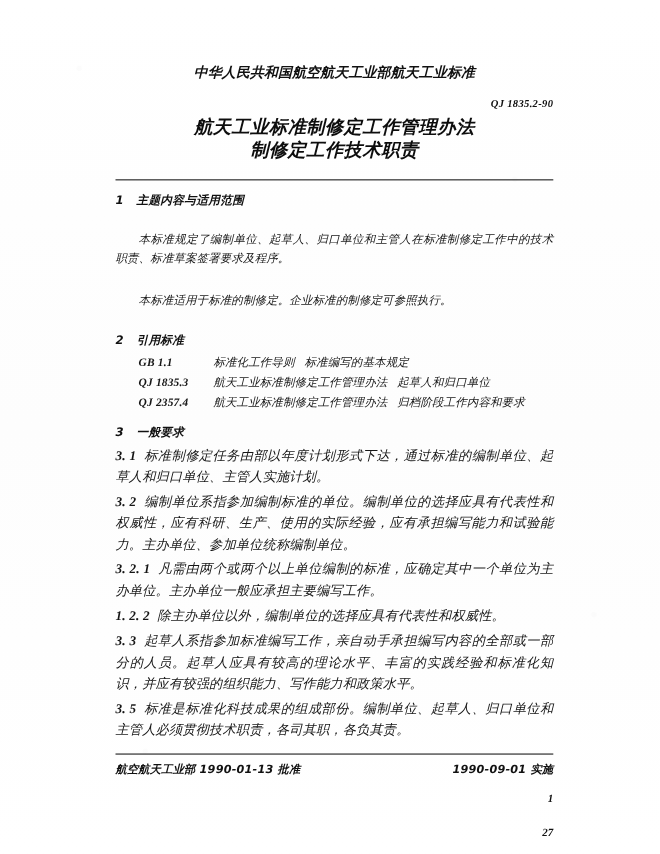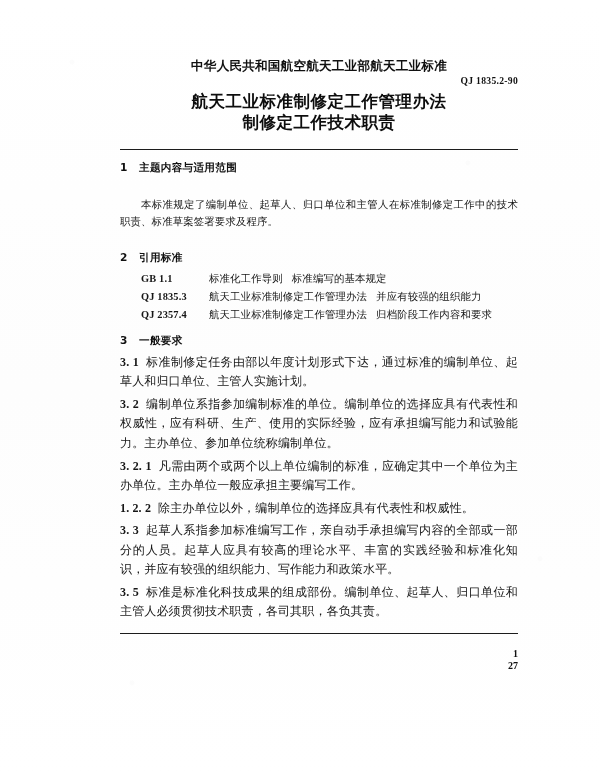--- a/index.html
+++ b/index.html
@@ -33,37 +33,39 @@
       radial-gradient(circle at 78% 21%, rgba(0,0,0,0.012) 0 2px, transparent 3px),
       radial-gradient(circle at 34% 63%, rgba(0,0,0,0.010) 0 2px, transparent 3px),
       radial-gradient(circle at 90% 72%, rgba(0,0,0,0.012) 0 2px, transparent 3px),
       radial-gradient(circle at 22% 88%, rgba(0,0,0,0.010) 0 2px, transparent 3px),
       linear-gradient(180deg, #ffffff 0%, #fdfdfd 50%, #ffffff 100%);
     pointer-events: none;
   }
 
   #content {
     position: absolute;
-    left: 120px;
+    left: 105px;
     top: 0;
     width: 398px;
+    font-style: italic;
   }
 
   
   .org-line {
     margin-top: 58px;
     font-size: 12.6px;
     font-weight: bold;
     letter-spacing: 0.2px;
     text-align: center;
     white-space: nowrap;
     color: #111;
   }
 
   .std-no {
+    margin-top: 14px;
     text-align: right;
     font-size: 9.6px;
     font-weight: bold;
     font-family: "Liberation Serif", "DejaVu Serif", serif;
     letter-spacing: 0.3px;
     color: #111;
   }
 
   .doc-title {
     margin-top: 5px;
@@ -152,21 +154,21 @@
   }
 
   .page-num {
     text-align: right;
     font-size: 10px;
     font-weight: bold;
     font-family: "Liberation Serif", "DejaVu Serif", serif;
     color: #111;
   }
   #page-num-1 { margin-top: 14px; }
-  #page-num-2 { margin-top: 1px; }
+  #page-num-2 { margin-top: 20px; }
 </style>
 </head>
 <body>
 
 <div id="page">
   <div id="paper-texture"></div>
 
   <div id="content">
 
     <div class="org-line">中华人民共和国航空航天工业部航天工业标准</div>
@@ -179,30 +181,31 @@
     </div>
 
     <hr class="rule" id="rule-top">
 
     <div class="body-area">
 
       <div class="sec-head">
         <span class="num">1</span><span>主题内容与适用范围</span>
       </div>
       <p class="para indent">本标准规定了编制单位、起草人、归口单位和主管人在标准制修定工作中的技术职责、标准草案签署要求及程序。</p>
+      <p class="para indent">本标准适用于标准的制修定。企业标准的制修定可参照执行。</p>
 
       <div class="sec-head">
         <span class="num">2</span><span>引用标准</span>
       </div>
       <div class="ref-list">
         <div class="ref-item">
           <span class="code">GB 1.1</span><span>标准化工作导则</span><span class="sep"></span><span>标准编写的基本规定</span>
         </div>
         <div class="ref-item">
-          <span class="code">QJ 1835.3</span><span>航天工业标准制修定工作管理办法</span><span class="sep"></span><span>并应有较强的组织能力</span>
+          <span class="code">QJ 1835.3</span><span>航天工业标准制修定工作管理办法</span><span class="sep"></span><span>起草人和归口单位</span>
         </div>
         <div class="ref-item">
           <span class="code">QJ 2357.4</span><span>航天工业标准制修定工作管理办法</span><span class="sep"></span><span>归档阶段工作内容和要求</span>
         </div>
       </div>
 
       <div class="sec-head">
         <span class="num">3</span><span>一般要求</span>
       </div>
 
@@ -222,19 +225,23 @@
         <span class="n">3. 3</span><span>起草人系指参加标准编写工作，亲自动手承担编写内容的全部或一部分的人员。起草人应具有较高的理论水平、丰富的实践经验和标准化知识，并应有较强的组织能力、写作能力和政策水平。</span>
       </p>
       <p class="numbered">
         <span class="n">3. 5</span><span>标准是标准化科技成果的组成部份。编制单位、起草人、归口单位和主管人必须贯彻技术职责，各司其职，各负其责。</span>
       </p>
 
     </div>
 
     <hr class="rule" id="rule-bottom">
 
+    <div class="footer-row">
+      <span>航空航天工业部 1990-01-13 批准</span>
+      <span>1990-09-01 实施</span>
+    </div>
 
     <div class="page-num" id="page-num-1">1</div>
 
     <div class="page-num" id="page-num-2">27</div>
 
   </div>
 </div>
 
 </body></html>

